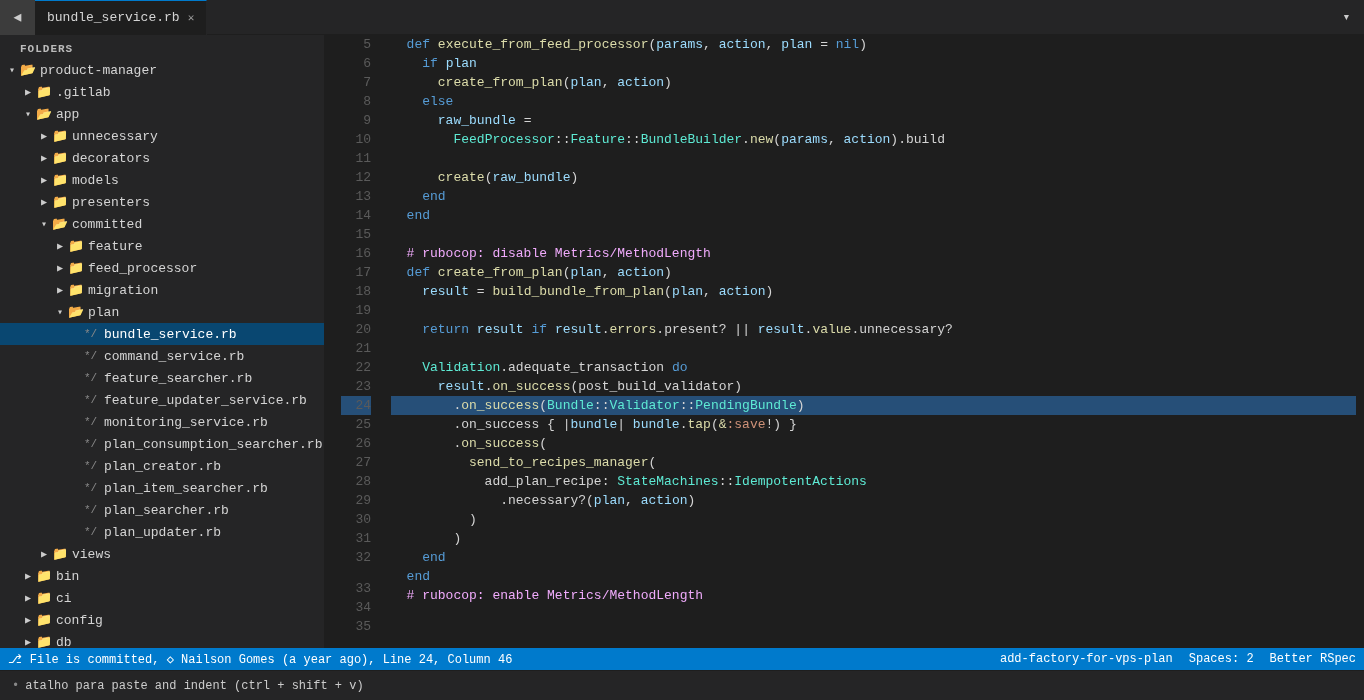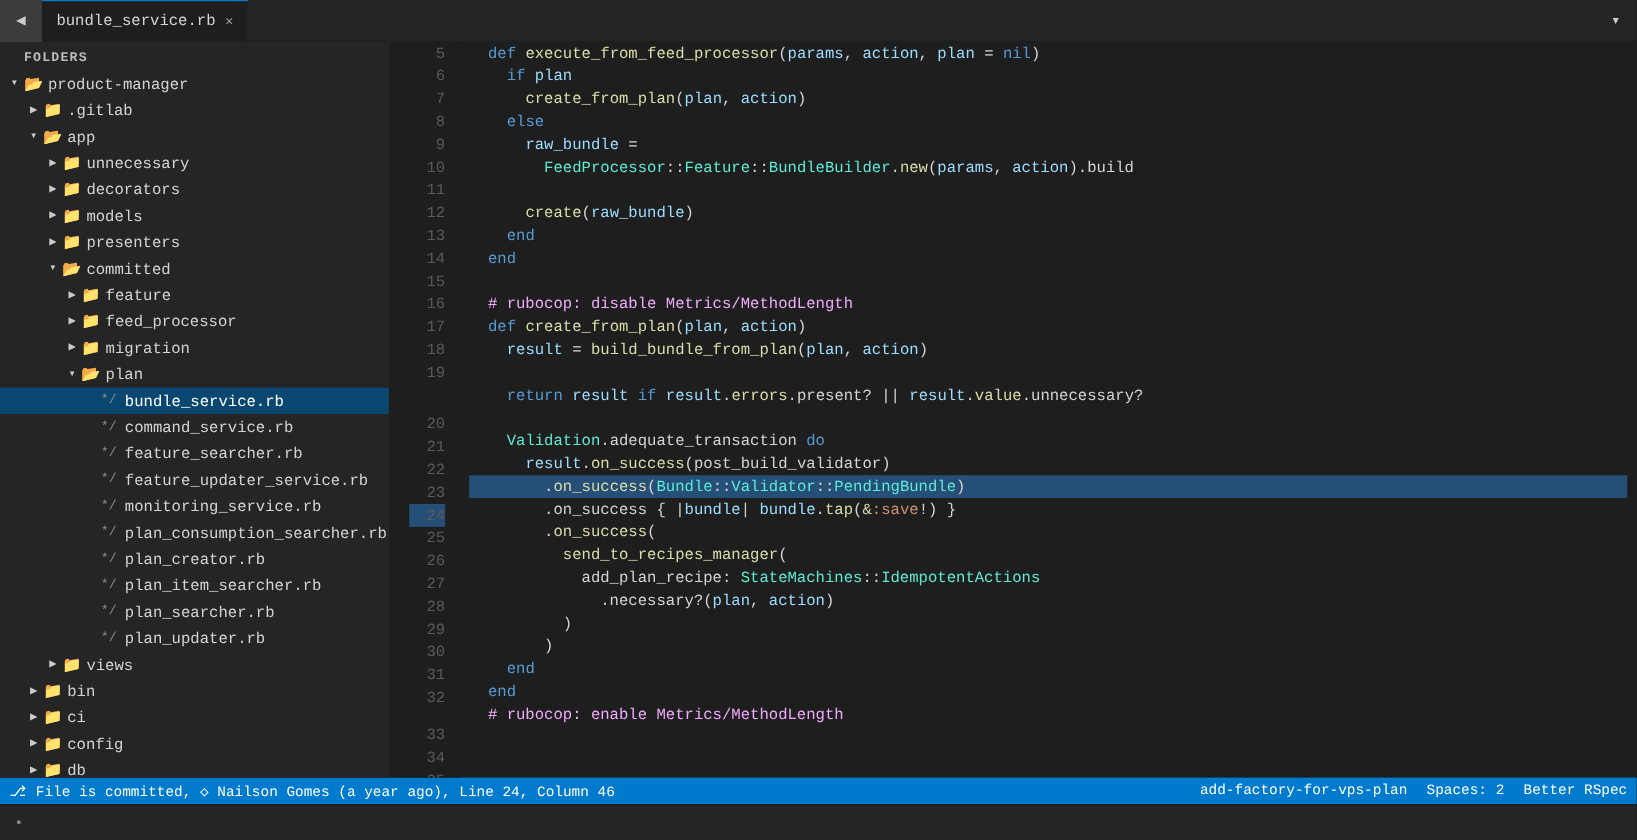--- a/index.html
+++ b/index.html
@@ -422,21 +422,21 @@
           <div style="line-height: 19px; min-width: 30px;">10</div>
           <div style="line-height: 19px; min-width: 30px;">11</div>
           <div style="line-height: 19px; min-width: 30px;">12</div>
           <div style="line-height: 19px; min-width: 30px;">13</div>
           <div style="line-height: 19px; min-width: 30px;">14</div>
           <div style="line-height: 19px; min-width: 30px;">15</div>
           <div style="line-height: 19px; min-width: 30px;">16</div>
           <div style="line-height: 19px; min-width: 30px;">17</div>
           <div style="line-height: 19px; min-width: 30px;">18</div>
           <div style="line-height: 19px; min-width: 30px;">19</div>
-          <div style="line-height: 19px; min-width: 30px; margin-top: 24px;">20</div>
+          <div style="line-height: 19px; min-width: 30px;">20</div>
           <div style="line-height: 19px; min-width: 30px;">21</div>
           <div style="line-height: 19px; min-width: 30px;">22</div>
           <div style="line-height: 19px; min-width: 30px;">23</div>
           <div style="line-height: 19px; min-width: 30px; background: rgb(38, 79, 120);">24</div>
           <div style="line-height: 19px; min-width: 30px;">25</div>
           <div style="line-height: 19px; min-width: 30px;">26</div>
           <div style="line-height: 19px; min-width: 30px;">27</div>
           <div style="line-height: 19px; min-width: 30px;">28</div>
           <div style="line-height: 19px; min-width: 30px;">29</div>
           <div style="line-height: 19px; min-width: 30px;">30</div>
@@ -458,13 +458,14 @@
   </div>
   <div class="status-right">
     <span class="status-item">add-factory-for-vps-plan</span>
     <span class="status-item">Spaces: 2</span>
     <span class="status-item">Better RSpec</span>
   </div>
 </div>
 
 <div class="hint-bar">
   <span class="bullet">•</span>
+  <span>atalho para paste and indent (ctrl + shift + v)</span>
 </div>
 
 </body></html>

